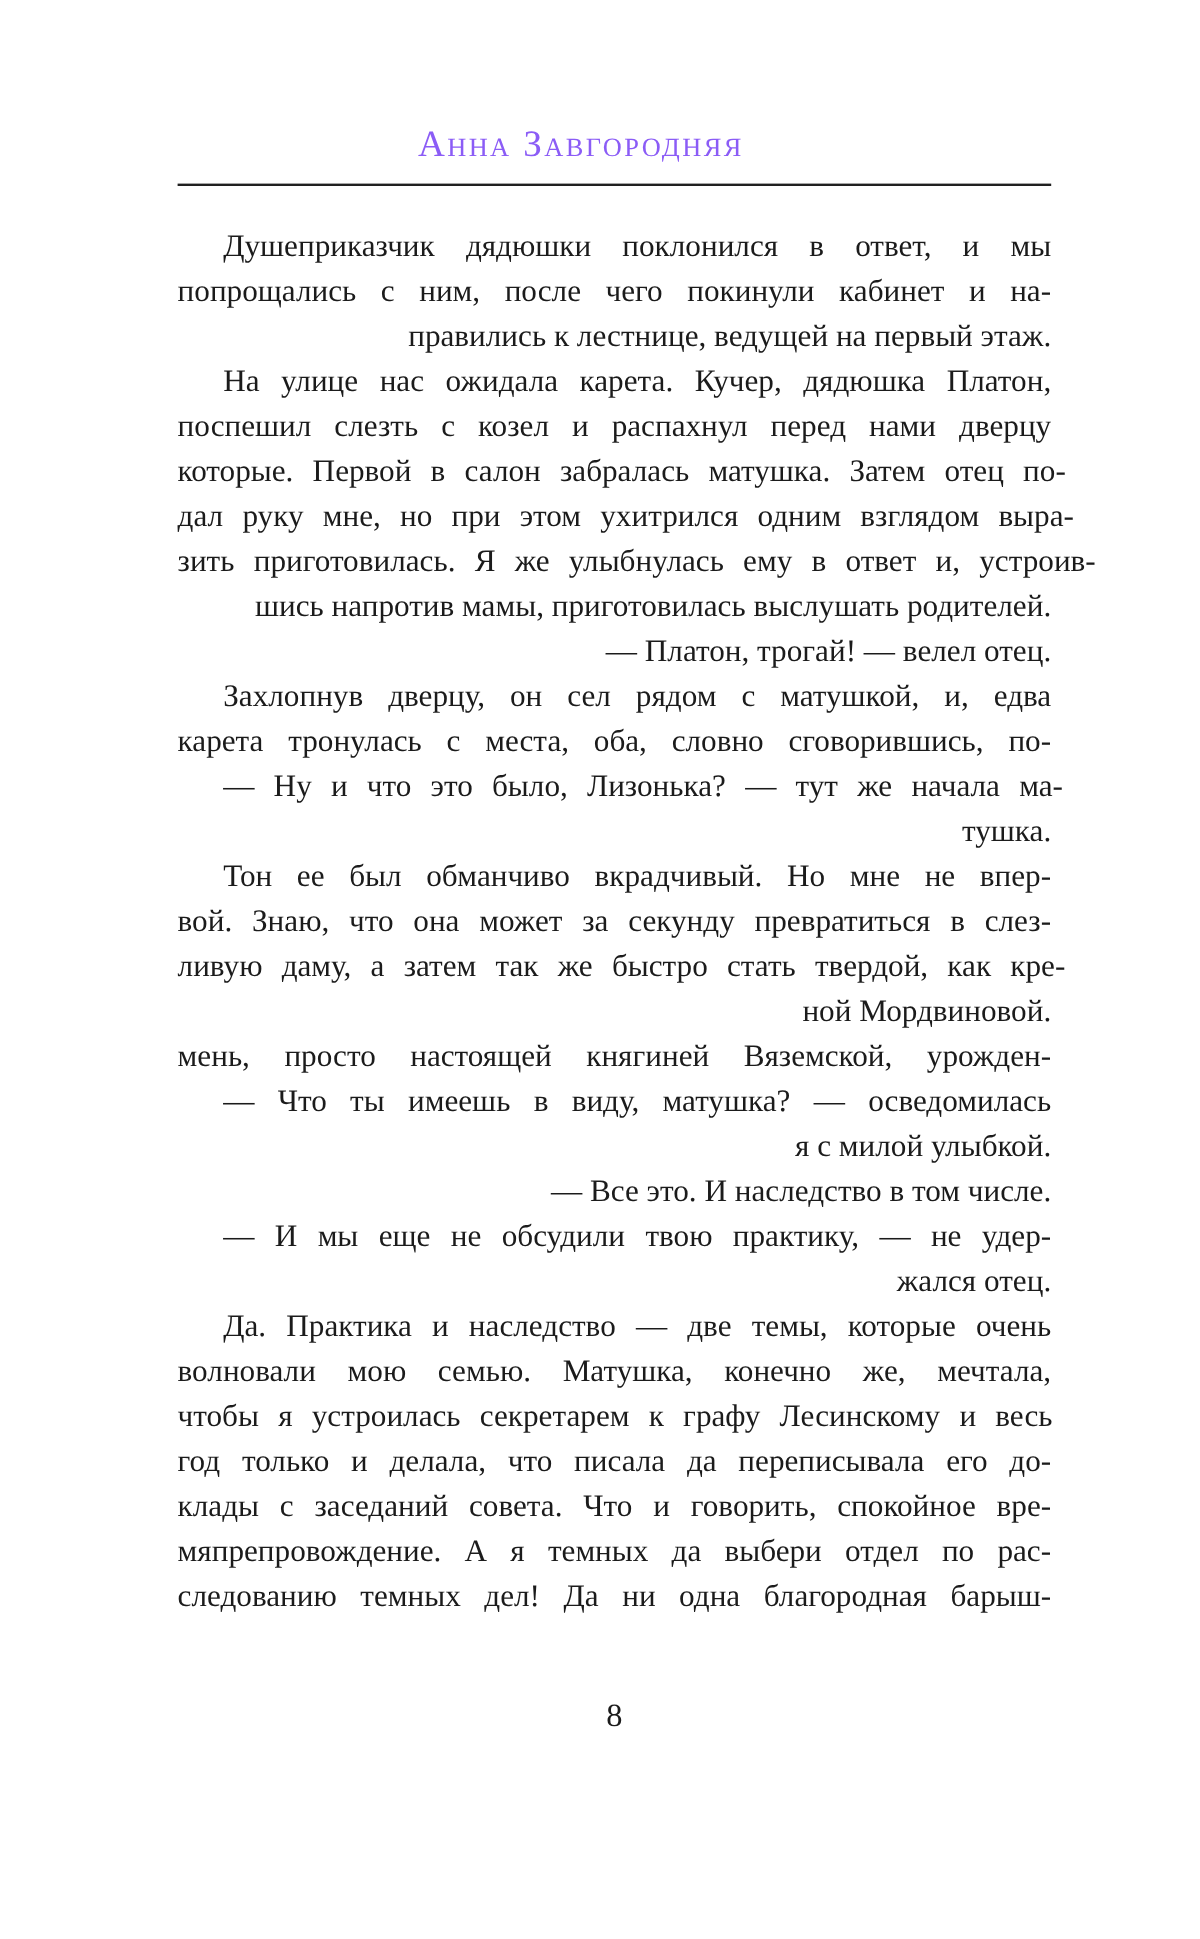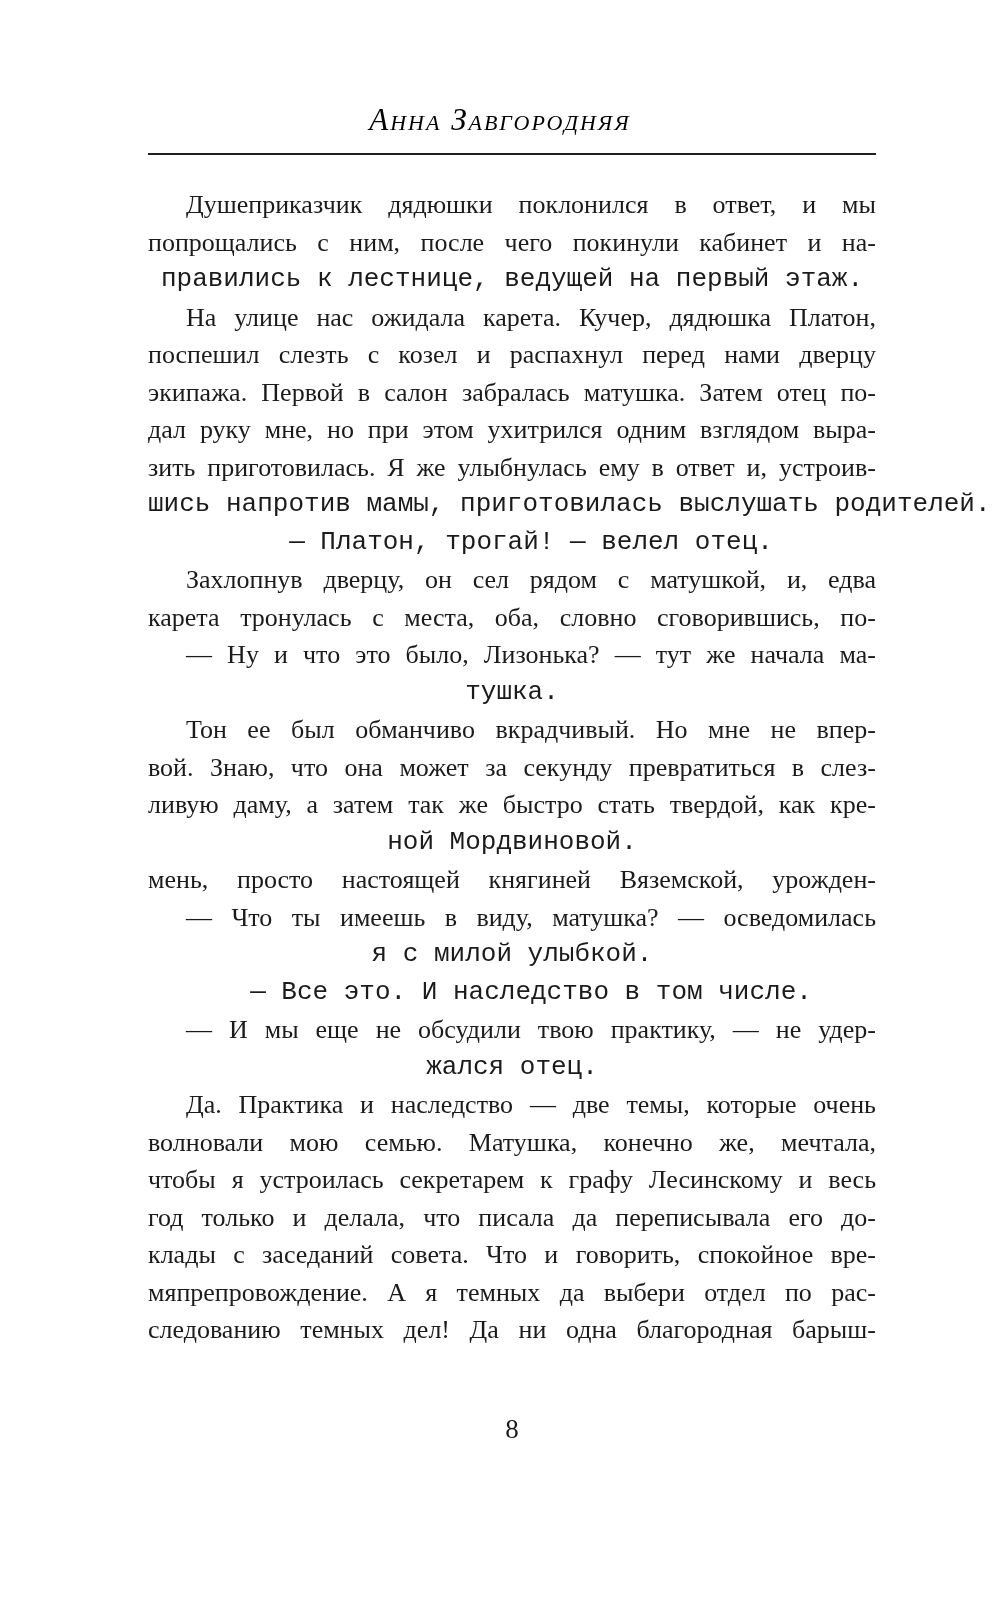--- a/index.html
+++ b/index.html
@@ -10,28 +10,27 @@
     height: 1616px;
     margin: 0 auto;
     background: #ffffff;
     font-family: "Liberation Serif", "DejaVu Serif", serif;
     color: #1b1b1b;
     overflow: hidden;
   }
   .running-head {
     position: absolute;
     top: 102px;
-    left: 135px;
+    left: 119px;
     width: 730px;
     text-align: center;
     font-variant: small-caps;
     font-size: 31px;
     letter-spacing: 2px;
-    color: #000000;
-    font-style: italic;
+    color: #8b5cf6;
   }
   .rule {
     position: absolute;
     top: 153px;
     left: 148px;
     width: 728px;
     height: 2px;
     background: #202020;
   }
   .body-text {
@@ -42,31 +41,31 @@
     font-size: 26px;
   }
   
   .line {
     display: flex;
     justify-content: space-between;
     align-items: baseline;
     height: 37.5px;
     line-height: 37.5px;
     white-space: pre;
+    gap: 16px;
   }
   .line span { display: inline-block; }
   .line span.indent-span { padding-left: 38px; }
   
   .line.plain {
     display: block;
     height: 37.5px;
     line-height: 37.5px;
-    text-align: center;
+    text-align: right;
     white-space: pre;
-    font-family: Liberation Mono, monospace;
   }
   .line.plain.indent { text-indent: 38px; }
   .page-number {
     position: absolute;
     top: 1414px;
     left: 148px;
     width: 728px;
     text-align: center;
     font-size: 27px;
     color: #1b1b1b;
@@ -77,21 +76,21 @@
 
 <div class="page">
   <div class="running-head">Анна Завгородняя</div>
   <div class="rule"></div>
   <div class="body-text" id="body-text">
       <div class="line"><span class="indent-span">Душеприказчик</span><span>дядюшки</span><span>поклонился</span><span>в</span><span>ответ,</span><span>и</span><span>мы</span></div>
       <div class="line"><span>попрощались</span><span>с</span><span>ним,</span><span>после</span><span>чего</span><span>покинули</span><span>кабинет</span><span>и</span><span>на-</span></div>
       <div class="line plain">правились к лестнице, ведущей на первый этаж.</div>
       <div class="line"><span class="indent-span">На</span><span>улице</span><span>нас</span><span>ожидала</span><span>карета.</span><span>Кучер,</span><span>дядюшка</span><span>Платон,</span></div>
       <div class="line"><span>поспешил</span><span>слезть</span><span>с</span><span>козел</span><span>и</span><span>распахнул</span><span>перед</span><span>нами</span><span>дверцу</span></div>
-      <div class="line"><span>экипажа.</span><span>Первой</span><span>в</span><span>салон</span><span>забралась</span><span>матушка.</span><span>Затем</span><span>отец</span><span>по-</span></div>
+      <div class="line"><span>которые.</span><span>Первой</span><span>в</span><span>салон</span><span>забралась</span><span>матушка.</span><span>Затем</span><span>отец</span><span>по-</span></div>
       <div class="line"><span>дал</span><span>руку</span><span>мне,</span><span>но</span><span>при</span><span>этом</span><span>ухитрился</span><span>одним</span><span>взглядом</span><span>выра-</span></div>
       <div class="line"><span>зить</span><span>приготовилась.</span><span>Я</span><span>же</span><span>улыбнулась</span><span>ему</span><span>в</span><span>ответ</span><span>и,</span><span>устроив-</span></div>
       <div class="line plain">шись напротив мамы, приготовилась выслушать родителей.</div>
       <div class="line plain indent">— Платон, трогай! — велел отец.</div>
       <div class="line"><span class="indent-span">Захлопнув</span><span>дверцу,</span><span>он</span><span>сел</span><span>рядом</span><span>с</span><span>матушкой,</span><span>и,</span><span>едва</span></div>
       <div class="line"><span>карета</span><span>тронулась</span><span>с</span><span>места,</span><span>оба,</span><span>словно</span><span>сговорившись,</span><span>по-</span></div>
       <div class="line"><span class="indent-span">—</span><span>Ну</span><span>и</span><span>что</span><span>это</span><span>было,</span><span>Лизонька?</span><span>—</span><span>тут</span><span>же</span><span>начала</span><span>ма-</span></div>
       <div class="line plain">тушка.</div>
       <div class="line"><span class="indent-span">Тон</span><span>ее</span><span>был</span><span>обманчиво</span><span>вкрадчивый.</span><span>Но</span><span>мне</span><span>не</span><span>впер-</span></div>
       <div class="line"><span>вой.</span><span>Знаю,</span><span>что</span><span>она</span><span>может</span><span>за</span><span>секунду</span><span>превратиться</span><span>в</span><span>слез-</span></div>

